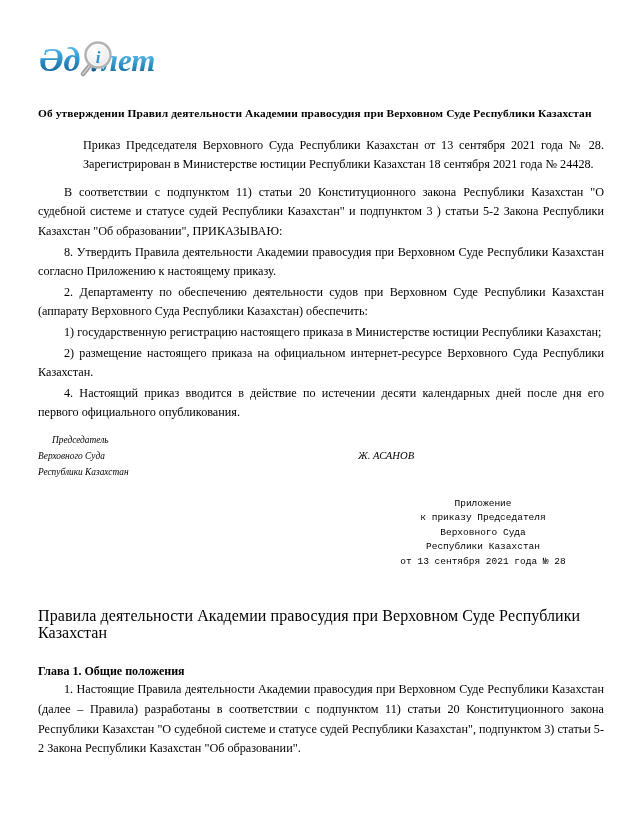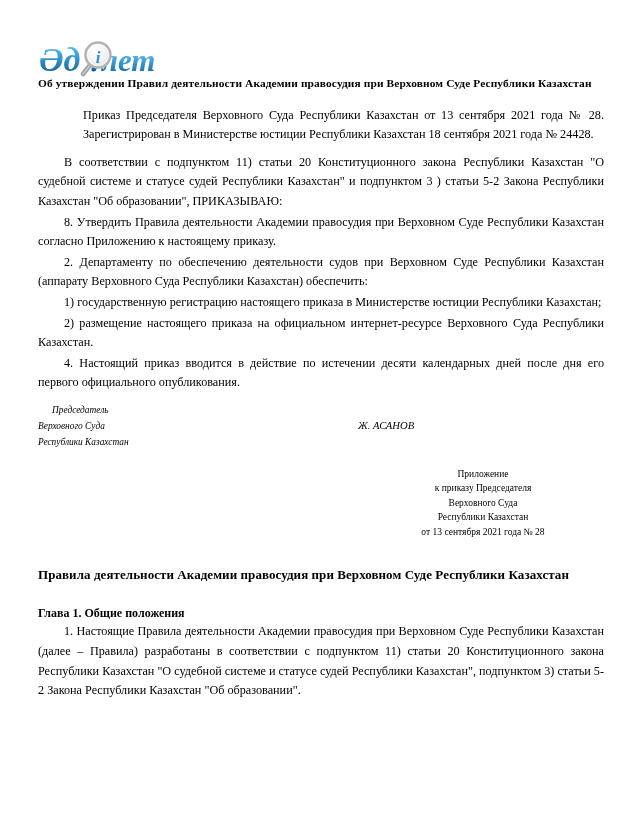--- a/index.html
+++ b/index.html
@@ -36,21 +36,21 @@
   .logo-svg {
     display: block;
     width: 146px;
     height: 46px;
   }
 
   
   .content {
     position: absolute;
     left: 38px;
-    top: 74px;
+    top: 104px;
     width: 566px;
   }
 
   .doc-title {
     font-weight: bold;
     font-size: 11.4px;
     line-height: 19.6px;
     text-align: left;
     margin: 0 0 12px 0;
     letter-spacing: 0.01em;
@@ -95,27 +95,27 @@
 
   
   .appendix {
     margin-top: 16px;
     margin-left: 316px;
     width: 258px;
     text-align: center;
     font-size: 9.5px;
     line-height: 14.6px;
   }
-  .appendix div { white-space: nowrap; }
+  .appendix div { white-space: nowrap; font-family: Liberation Mono, monospace; }
 
   
   .rules-title {
-    margin-top: 27px;
-    font-weight: bold;
-    font-size: 13px;
+    margin-top: 38px;
+    font-weight: normal;
+    font-size: 16px;
     line-height: 17px;
     letter-spacing: 0.005em;
   }
   .chapter-title {
     margin-top: 22px;
     font-weight: bold;
     font-size: 12px;
     line-height: 17px;
   }
   .final-para {

